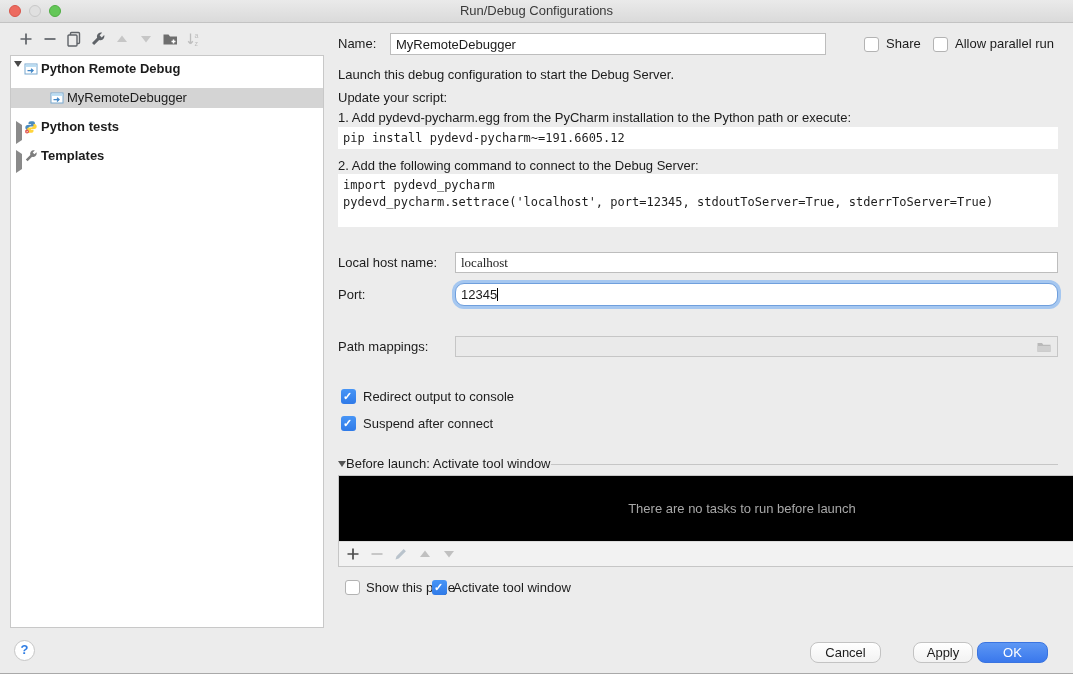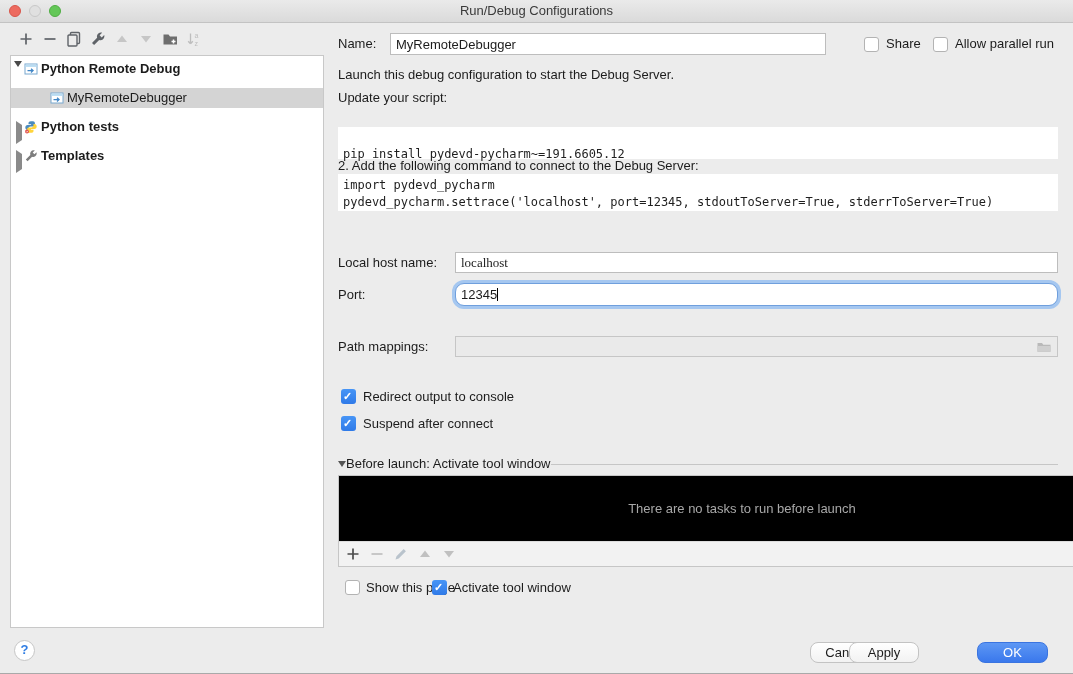--- a/index.html
+++ b/index.html
@@ -58,21 +58,21 @@
   .tasks-box{position:absolute;left:338px;top:475px;width:808px;border:1px solid #c6c6c6;
              background:#000000;box-sizing:border-box}
   .tasks-empty{height:65px;display:flex;align-items:center;justify-content:center;color:#a8a8a8;font-size:13px}
   .tasks-toolbar{height:24px;background:#f2f2f2;border-top:1px solid #ddd;display:flex;
                  align-items:center;gap:8px;padding-left:6px}
   
   .btn{position:absolute;top:642px;height:21px;box-sizing:border-box;border:1px solid #c3c3c3;
        border-radius:8px;background:linear-gradient(#fff,#f2f2f2);text-align:center;line-height:19px;
        font-size:13px;color:#1c1c1c;cursor:default}
   .btn.cancel{left:810px;width:71px}
-  .btn.apply{left:849px;width:70px}
+  .btn.apply{left:913px;width:60px}
   .btn.ok{left:977px;width:71px;background:linear-gradient(#5d97f4,#3a78ec);border-color:#3a74e0;color:#fff}
   .help-btn{position:absolute;left:14px;top:640px;width:21px;height:21px;border-radius:50%;background:#fff;
             border:1px solid #c6c6c6;box-sizing:border-box;color:#2f7de3;font-weight:bold;text-align:center;
             line-height:18px;font-size:13px}
 </style>
 </head>
 <body>
 
 <div class="window">
 
@@ -167,23 +167,24 @@
 
   <div class="flabel" style="left:338px;top:33px">Name:</div>
   <input class="tf" style="left: 390px; top: 33px; width: 436px; height: 22px;" value="MyRemoteDebugger">
   <span class="cb cbpos" style="left:864px;top:37px"></span>
   <div class="flabel" style="left:886px;top:33px">Share</div>
   <span class="cb cbpos" style="left:933px;top:37px"></span>
   <div class="flabel" style="left:955px;top:33px">Allow parallel run</div>
 
   <div class="plain" style="left:338px;top:67px">Launch this debug configuration to start the Debug Server.</div>
   <div class="plain" style="left:338px;top:90px">Update your script:</div>
-  <div class="codeblock" style="top:127px;height:22px;line-height:22px;padding:16px 5px">pip install pydevd-pycharm~=191.6605.12</div>
+  <div class="plain" style="left:338px;top:110px">1. Add pydevd-pycharm.egg from the PyCharm installation to the Python path or execute:</div>
+  <div class="codeblock" style="top:127px;height:22px;line-height:22px;padding:0 5px">pip install pydevd-pycharm~=191.6605.12</div>
   <div class="plain" style="left:338px;top:158px">2. Add the following command to connect to the Debug Server:</div>
-  <div class="codeblock" style="top:174px;padding:3px 5px 0;line-height:17px">
+  <div class="codeblock" style="top:174px;padding:3px 5px 16px;line-height:17px">
     <div>import pydevd_pycharm</div>
     <div>pydevd_pycharm.settrace('localhost', port=12345, stdoutToServer=True, stderrToServer=True)</div>
   </div>
 
   <div class="flabel" style="left:338px;top:252px">Local host name:</div>
   <input class="tf" style="left: 455px; top: 252px; width: 603px; height: 21px; font-family: Liberation Serif, serif;" value="localhost">
   <div class="flabel" style="left:338px;top:284px">Port:</div>
   <div class="tf focused" style="left:455px;top:283px;width:603px;height:23px;line-height:21px"><span>12345</span><span class="caret"></span></div>
   <div class="flabel" style="left:338px;top:336px">Path mappings:</div>
   <div class="tf disabled" style="left:455px;top:336px;width:603px;height:21px"><span></span>

